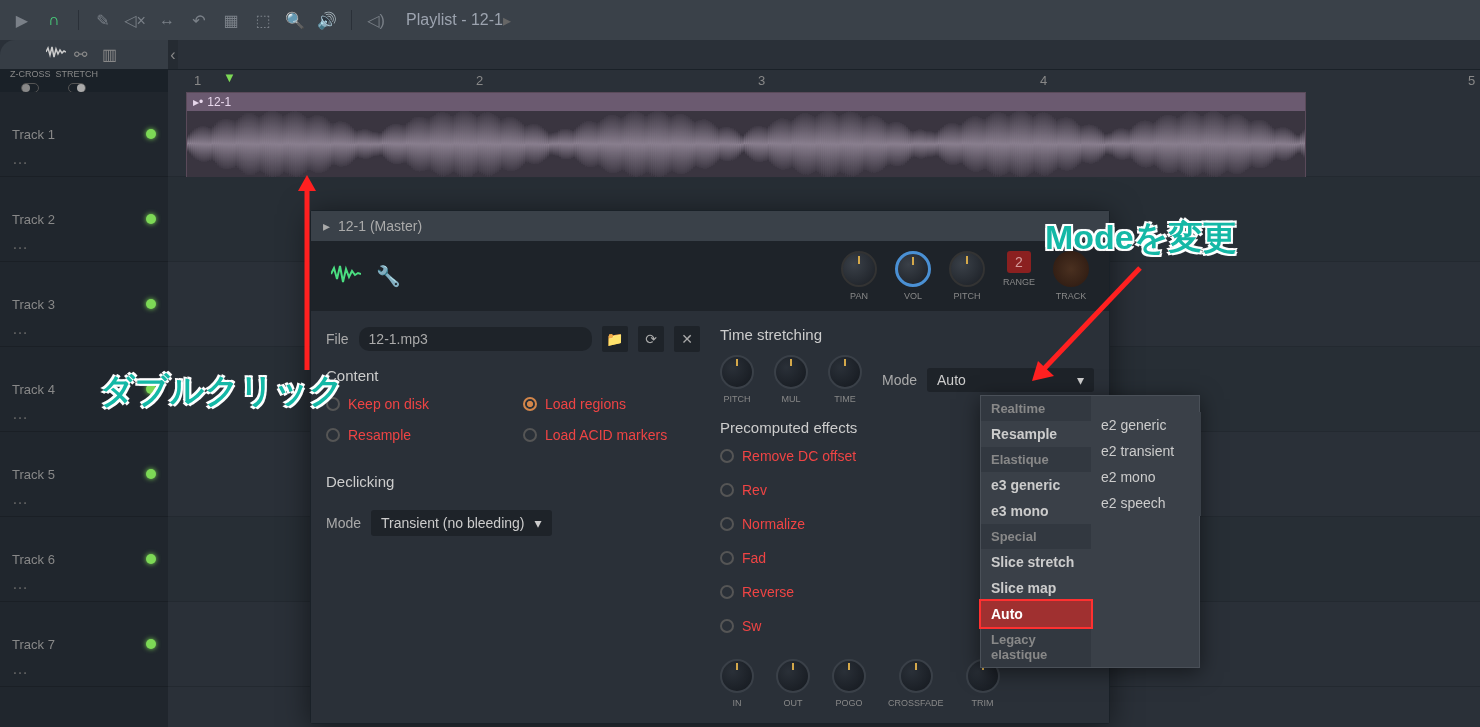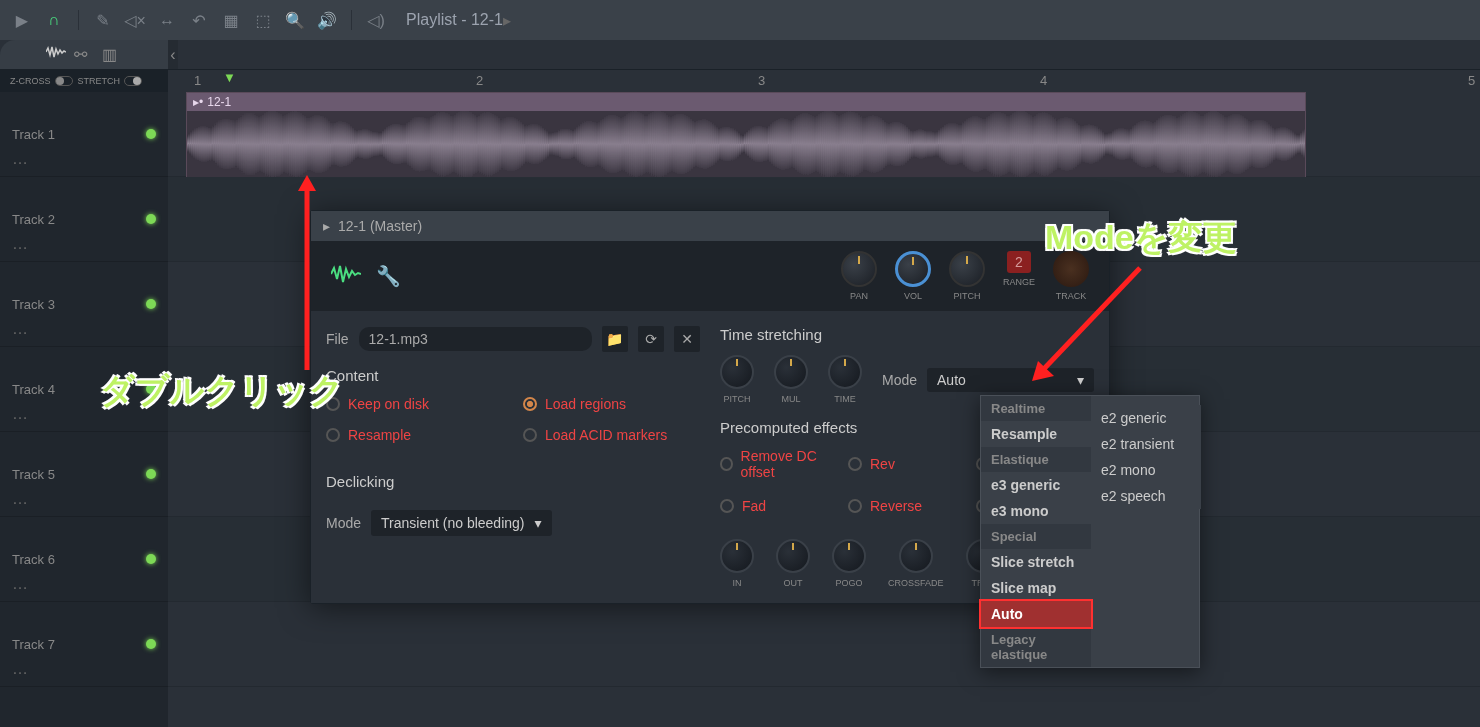--- a/index.html
+++ b/index.html
@@ -14,21 +14,21 @@
 
 
 .secondary-bar { height: 30px; background: #2a3038; display: flex; align-items: center; border-bottom: 1px solid #1a2128; }
 .sec-left { width: 168px; display: flex; align-items: center; justify-content: center; gap: 8px; background: #363d45; height: 100%; border-top-left-radius: 15px; }
 .sec-icon { width: 20px; height: 20px; color: #888; cursor: pointer; }
 .sec-icon.active { color: #ddd; }
 .sec-scroll { width: 10px; height: 100%; display: flex; align-items: center; justify-content: center; background: #252b32; color: #888; }
 
 
 .options-bar { height: 22px; background: #1a2128; display: flex; align-items: center; font-size: 9px; color: #888; padding: 0 10px; gap: 5px; }
-.zcross { display: flex; align-items: center; gap: 4px; }
+.zcross { display: flex; align-items: center; gap: 4px; flex-direction: column; }
 .toggle-box { width: 18px; height: 10px; border: 1px solid #555; border-radius: 5px; position: relative; }
 .toggle-box::after { content: ''; position: absolute; width: 8px; height: 8px; background: #888; border-radius: 50%; top: 0; left: 0; }
 .toggle-box.on::after { left: 8px; background: #aaa; }
 
 
 .ruler { position: absolute; top: 70px; left: 168px; right: 0; height: 22px; background: #2a3038; display: flex; align-items: center; color: #888; font-size: 13px; }
 .ruler-mark { position: absolute; top: 3px; }
 .loop-marker { position: absolute; top: 0px; left: 55px; color: #7dd956; }
 
 
@@ -85,32 +85,32 @@
 
 .ts-knobs { display: flex; gap: 20px; margin-bottom: 15px; }
 .small-knob-unit { display: flex; flex-direction: column; align-items: center; gap: 5px; }
 .small-knob { width: 34px; height: 34px; background: radial-gradient(circle at 35% 35%, #2a3038, #14181e); border-radius: 50%; border: 2px solid #3a4048; position: relative; }
 .small-knob::after { content: ''; position: absolute; top: 2px; left: 50%; width: 2px; height: 7px; background: #d4a84a; transform: translateX(-50%); }
 .small-knob-label { font-size: 9px; color: #888; text-transform: uppercase; }
 
 .mode-row { display: flex; align-items: center; gap: 10px; margin-bottom: 15px; font-size: 14px; color: #aaa; }
 .mode-dropdown { background: #1e2329; padding: 4px 10px; border-radius: 3px; flex: 1; color: #ccc; display: flex; justify-content: space-between; cursor: pointer; }
 
-.pe-options { display: grid; grid-template-columns: 1fr 1fr 1fr; gap: 8px 10px; margin-bottom: 15px; margin-top: 12px; }
+.pe-options { display: grid; grid-template-columns: 1fr; gap: 8px 10px; margin-bottom: 15px; margin-top: 12px; }
 .pe-knobs { display: flex; gap: 22px; }
 
 
 .dropdown-menu { position: absolute; top: 395px; left: 980px; width: 220px; background: #3a4048; border: 1px solid #4a5058; box-shadow: 0 4px 20px rgba(0,0,0,0.5); font-size: 14px; z-index: 100; }
-.dropdown-menu .col2 { position: absolute; left: 110px; top: 9px; width: 110px; background: #3a4048; }
+.dropdown-menu .col2 { position: absolute; left: 110px; top: 16px; width: 110px; background: #3a4048; }
 .dd-header { padding: 5px 10px; color: #888; font-size: 13px; background: #323840; }
 .dd-item { padding: 5px 10px; color: #ccc; cursor: pointer; }
 .dd-item.selected { background: #a03030; outline: 2px solid #ff3030; color: #fff; }
 
 
-.annotation { position: absolute; font-size: 34px; font-weight: bold; color: #bef264; text-shadow: -2px -2px 0 #fff, 2px -2px 0 #fff, -2px 2px 0 #fff, 2px 2px 0 #fff, 0 0 3px #fff; z-index: 200; }
+.annotation { position: absolute; font-size: 34px; font-weight: bold; color: #14b8a6; text-shadow: -2px -2px 0 #fff, 2px -2px 0 #fff, -2px 2px 0 #fff, 2px 2px 0 #fff, 0 0 3px #fff; z-index: 200; }
 .arrow { position: absolute; z-index: 199; }
 </style>
 </head>
 <body>
 
 <div class="top-toolbar">
   <span class="toolbar-icon">▶</span>
   <span class="toolbar-icon green">∩</span>
   <span class="toolbar-sep"></span>
   <span class="toolbar-icon">✎</span>

